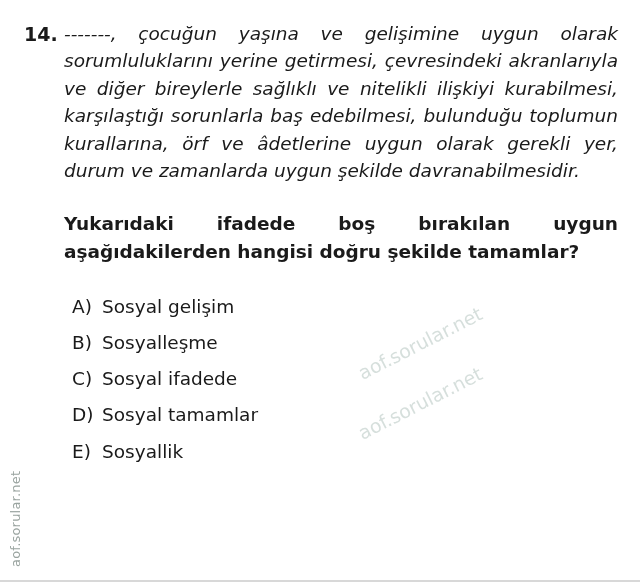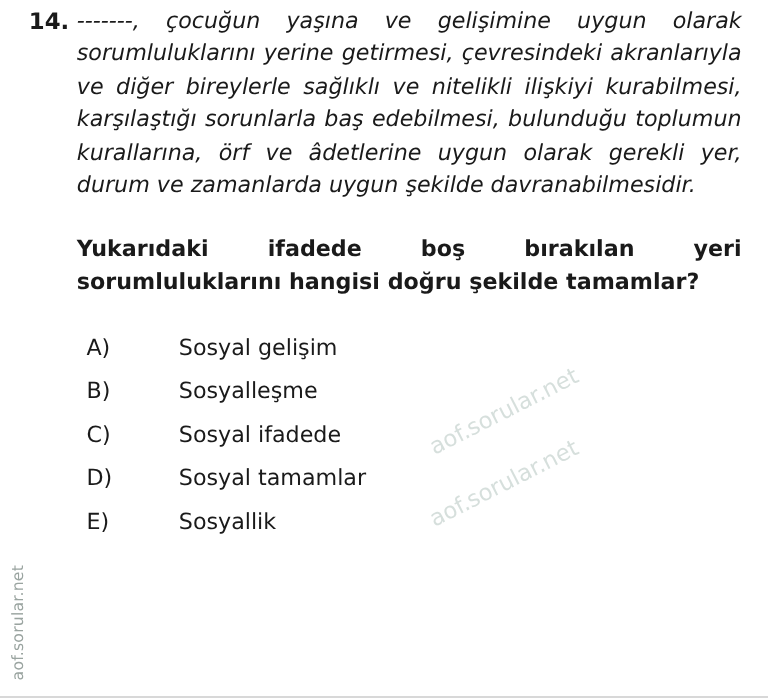--- a/index.html
+++ b/index.html
@@ -60,21 +60,21 @@
     white-space: nowrap;
     pointer-events: none;
     user-select: none;
   }
   .wm-1 { left: 352px; top: 332px; }
   .wm-2 { left: 352px; top: 392px; }
 
   .question {
     position: absolute;
     left: 18px;
-    top: 4px;
+    top: 20px;
     width: 600px;
   }
 
   .q-head {
     display: flex;
     align-items: flex-start;
   }
 
   .q-number {
     font-size: 19px;
@@ -126,41 +126,40 @@
 
   .opt-letter {
     flex: 0 0 38px;
     width: 38px;
     padding-left: 8px;
     box-sizing: border-box;
   }
 
   .opt-text {
     flex: 1 1 auto;
-    margin-left: 47px;
   }
 </style>
 </head>
 <body>
 
 <div class="page">
 
   <div class="wm wm-1">aof.sorular.net</div>
   <div class="wm wm-2">aof.sorular.net</div>
 
   <div class="side-watermark">
     <span>aof.sorular.net</span>
   </div>
 
   <div class="question">
     <div class="q-head">
       <div class="q-number">14.</div>
       <div class="q-body">
         <p class="q-stem">-------, çocuğun yaşına ve gelişimine uygun olarak sorumluluklarını yerine getirmesi, çevresindeki akranlarıyla ve diğer bireylerle sağlıklı ve nitelikli ilişkiyi kurabilmesi, karşılaştığı sorunlarla baş edebilmesi, bulunduğu toplumun kurallarına, örf ve âdetlerine uygun olarak gerekli yer, durum ve zamanlarda uygun şekilde davranabilmesidir.</p>
-        <p class="q-ask">Yukarıdaki ifadede boş bırakılan yeri sorumluluklarını hangisi doğru şekilde tamamlar?</p>
+        <p class="q-ask">Yukarıdaki ifadede boş bırakılan uygun aşağıdakilerden hangisi doğru şekilde tamamlar?</p>
 
         <ul class="options">
           <li class="option">
             <span class="opt-letter">A)</span>
             <span class="opt-text">Sosyal gelişim</span>
           </li>
           <li class="option">
             <span class="opt-letter">B)</span>
             <span class="opt-text">Sosyalleşme</span>
           </li>

